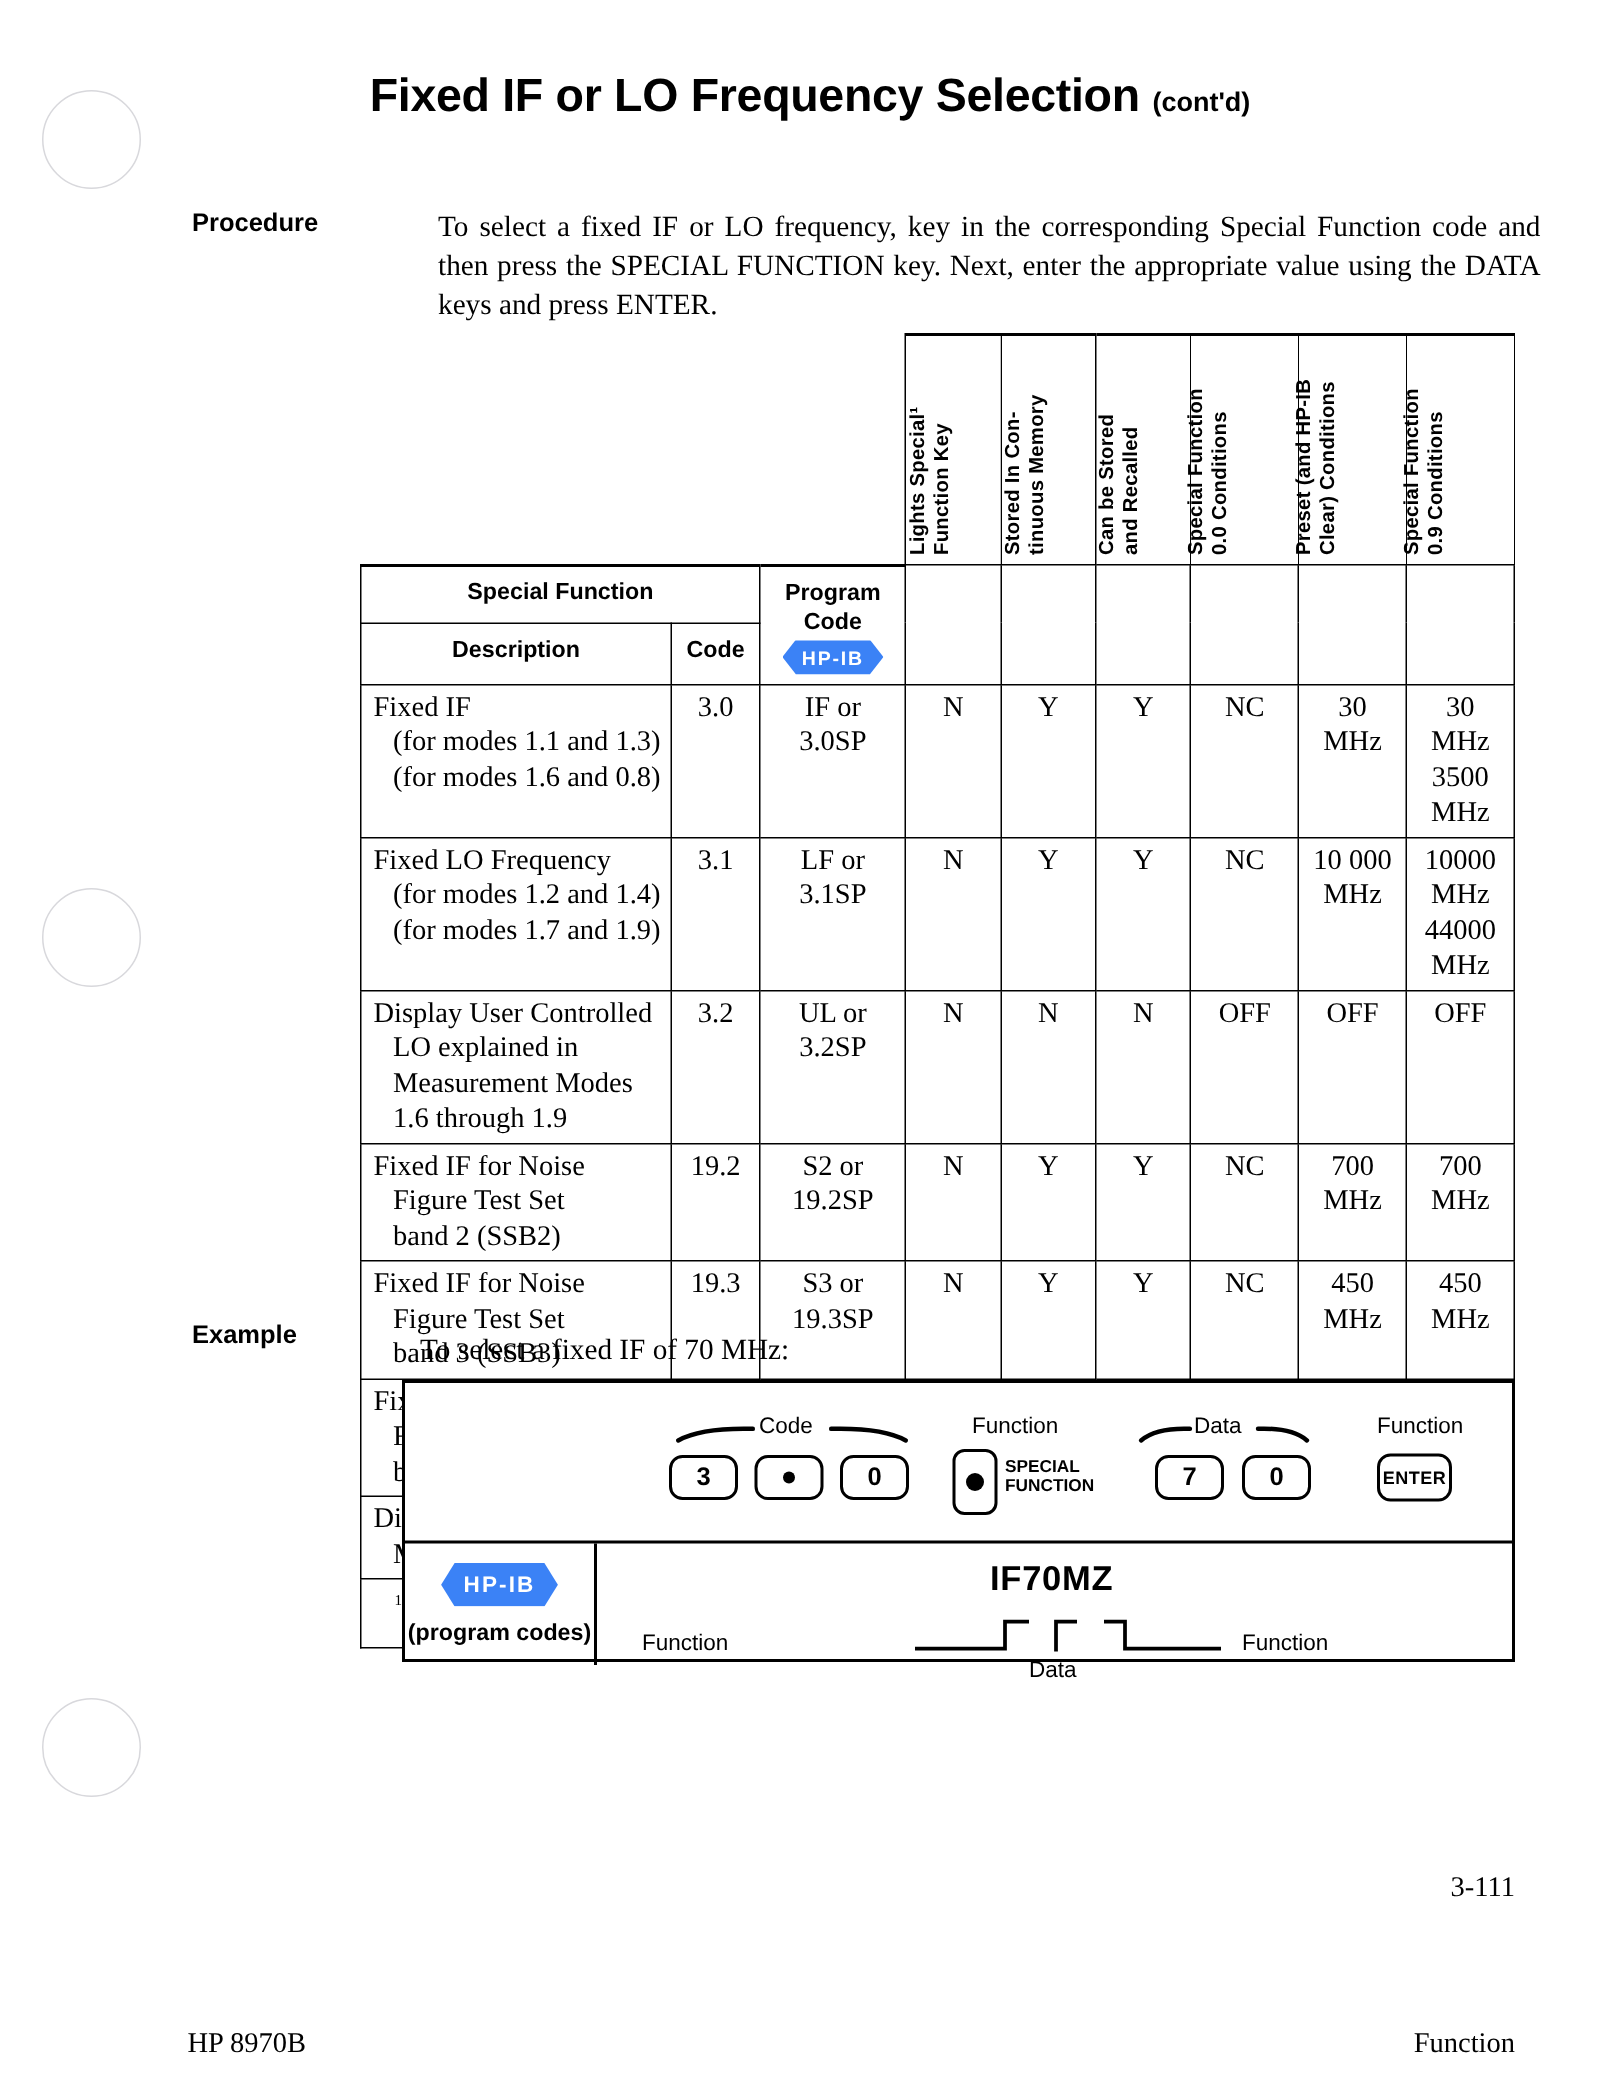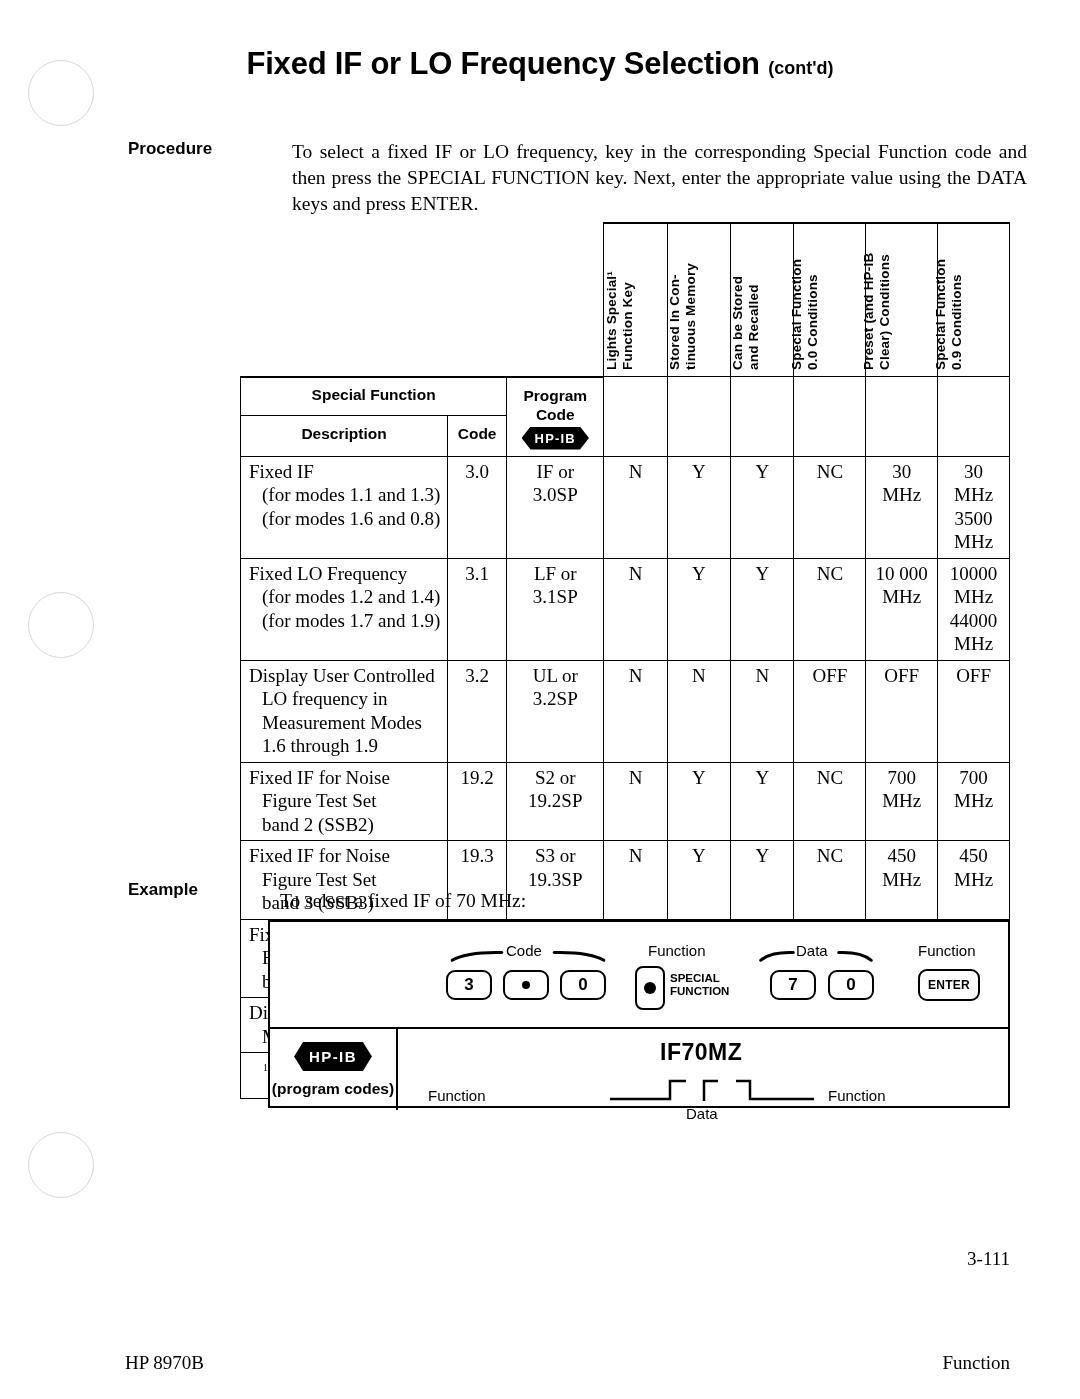--- a/index.html
+++ b/index.html
@@ -154,21 +154,21 @@
     font-weight: bold;
     font-size: 15.5px;
     padding: 8px 2px 6px 2px !important;
     border-top: 2.5px solid #000 !important;
     line-height: 19px;
   }
 
   
   .hpib {
     display: inline-block;
-    background: #000000;
+    background: #3b82f6;
     color: #fff;
     font-family: "Liberation Sans", sans-serif;
     font-weight: bold;
     font-size: 13px;
     letter-spacing: 1.2px;
     padding: 2px 13px 2px 13px;
     margin-top: 3px;
     clip-path: polygon(0% 50%, 9px 0%, calc(100% - 9px) 0%, 100% 50%, calc(100% - 9px) 100%, 9px 100%);
     text-align: right;
   }
@@ -287,21 +287,21 @@
     align-items: center;
     justify-content: center;
     font-family: "Liberation Sans", sans-serif;
     font-weight: bold;
   }
   .key.num { width: 46px; height: 30px; font-size: 17px; }
   .key.dot { width: 46px; height: 30px; }
   .key.dot .pip {
     width: 8px; height: 8px; border-radius: 50%; background: #000;
   }
-  .key.enter { width: 62px; height: 32px; font-size: 12px; letter-spacing: 0.3px; }
+  .key.enter { width: 50px; height: 32px; font-size: 12px; letter-spacing: 0.3px; }
   .key.spec {
     width: 30px; height: 44px; border-radius: 8px;
   }
   .key.spec .pip {
     width: 12px; height: 12px; border-radius: 50%; background: #000;
   }
   .spec-caption {
     position: absolute;
     font-family: "Liberation Sans", sans-serif;
     font-weight: bold;
@@ -487,21 +487,21 @@
           </td>
           <td class="d-center">
             <span class="l2">10000</span>
             <span class="l2">MHz</span>
             <span class="l2">44000 MHz</span>
           </td>
         </tr>
         <tr>
           <td class="d-desc">
             <span style="display: block;">Display User Controlled</span>
-            <span class="ind">LO frequency in</span>
+            <span class="ind">LO explained in</span>
             <span class="ind">Measurement Modes</span>
             <span class="ind">1.6 through 1.9</span>
           </td>
           <td class="d-center">3.2</td>
           <td class="d-center">
             <span class="l2">UL or</span>
             <span class="l2">3.2SP</span>
           </td>
           <td class="d-center">N</td>
           <td class="d-center">N</td>

